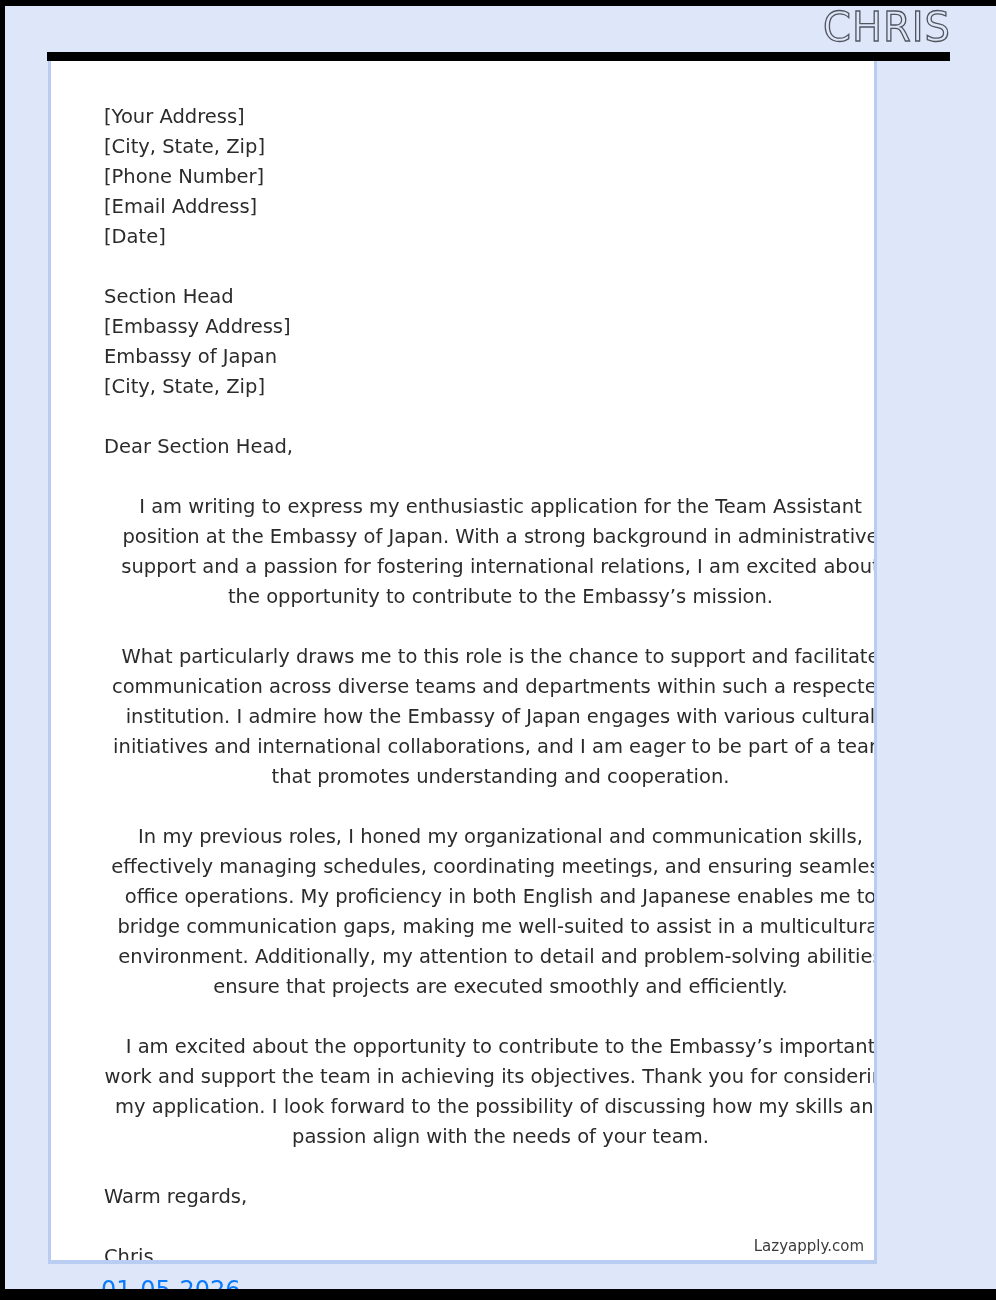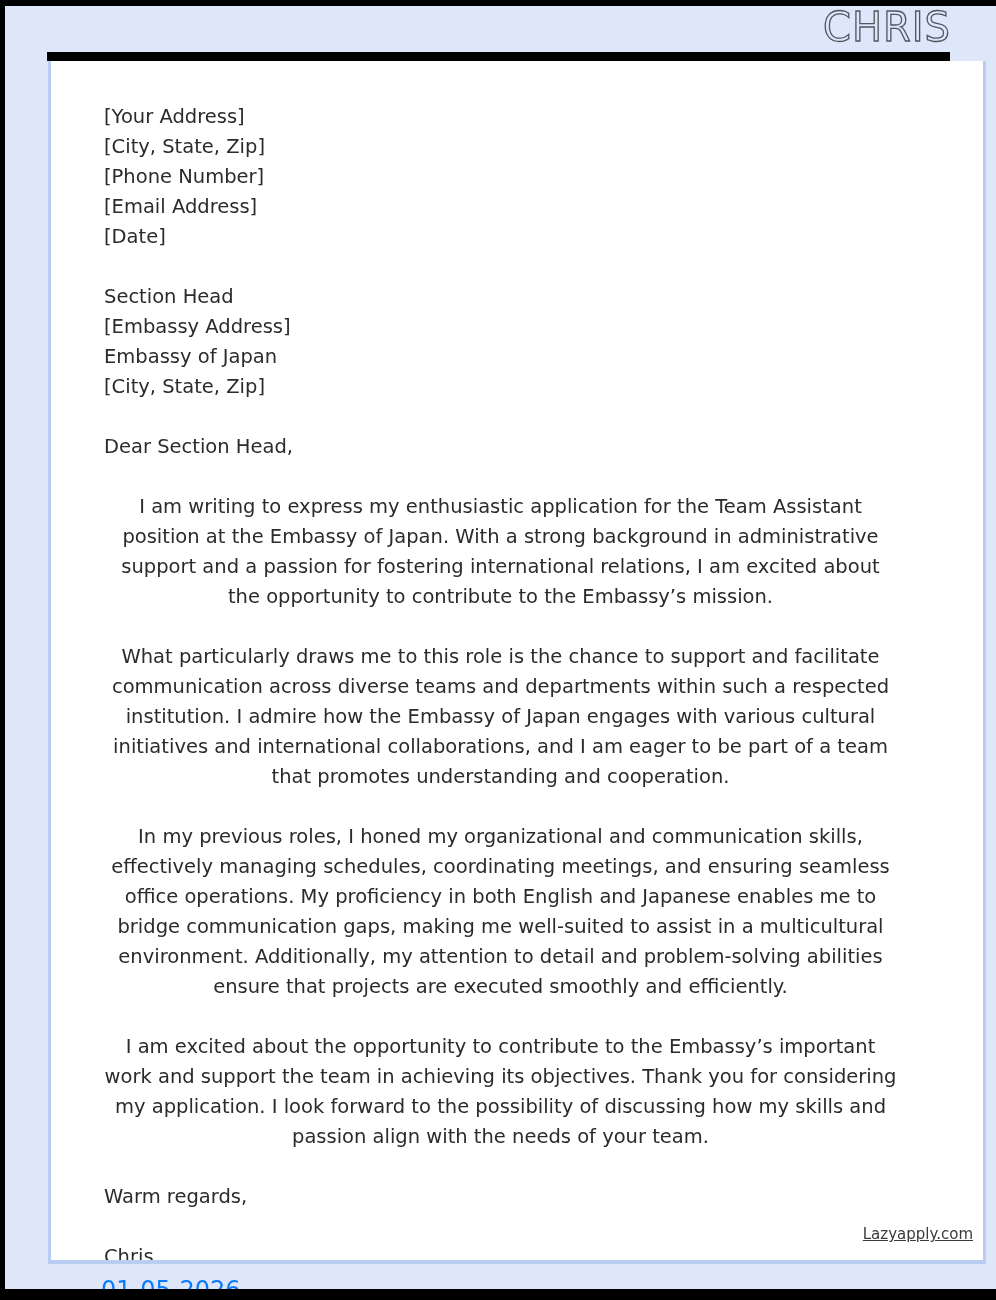--- a/index.html
+++ b/index.html
@@ -69,21 +69,21 @@
     width: 903px;
     height: 9px;
     background: #000000;
   }
 
   
   #document-sheet {
     position: absolute;
     left: 43px;
     top: 55px;
-    width: 938px;
+    width: 829px;
     height: 1203px;
     background: #ffffff;
     border-left: 3px solid #b9ccf2;
     border-right: 3px solid #b9ccf2;
     border-bottom: 4px solid #b9ccf2;
     box-sizing: border-box;
     overflow: hidden;
   }
 
   #letter-body {
@@ -110,27 +110,26 @@
     height: 30px;
   }
 
   .para {
     text-align: center;
   }
 
   #footer-brand {
     position: absolute;
     right: 10px;
-    bottom: 16px;
+    bottom: 4px;
     font-family: "DejaVu Sans", sans-serif;
     font-size: 15px;
     color: #3b3b3b;
     line-height: 20px;
     white-space: nowrap;
-    text-decoration: underline;
   }
 
   
   #doc-date {
     position: absolute;
     left: 96px;
     top: 1270px;
     font-family: "DejaVu Sans", sans-serif;
     font-size: 24px;
     color: #0b7afd;

